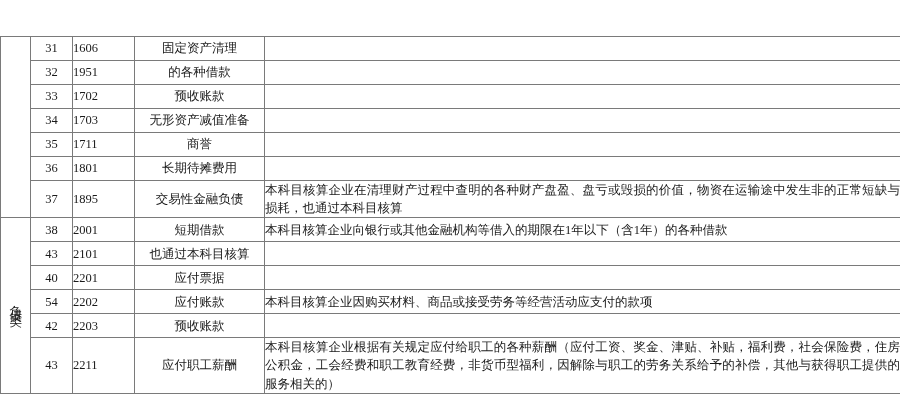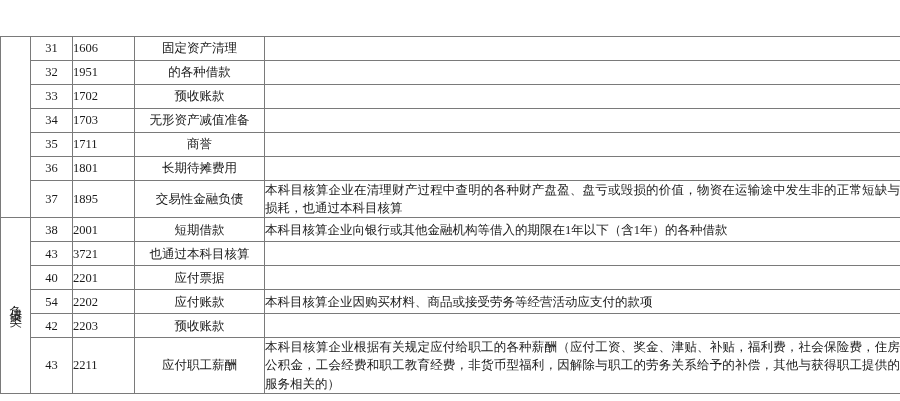--- a/index.html
+++ b/index.html
@@ -137,21 +137,21 @@
 
       <tr class="r-single">
         <td class="cat noleft" rowspan="6"><span class="vtext">负债类</span></td>
         <td class="num">38</td>
         <td class="code">2001</td>
         <td class="name">短期借款</td>
         <td class="desc">本科目核算企业向银行或其他金融机构等借入的期限在1年以下（含1年）的各种借款</td>
       </tr>
       <tr class="r-single">
         <td class="num">43</td>
-        <td class="code">3721</td>
+        <td class="code">2101</td>
         <td class="name">也通过本科目核算</td>
         <td class="desc empty"></td>
       </tr>
       <tr class="r-single">
         <td class="num">40</td>
         <td class="code">2201</td>
         <td class="name">应付票据</td>
         <td class="desc empty"></td>
       </tr>
       <tr class="r-single">

